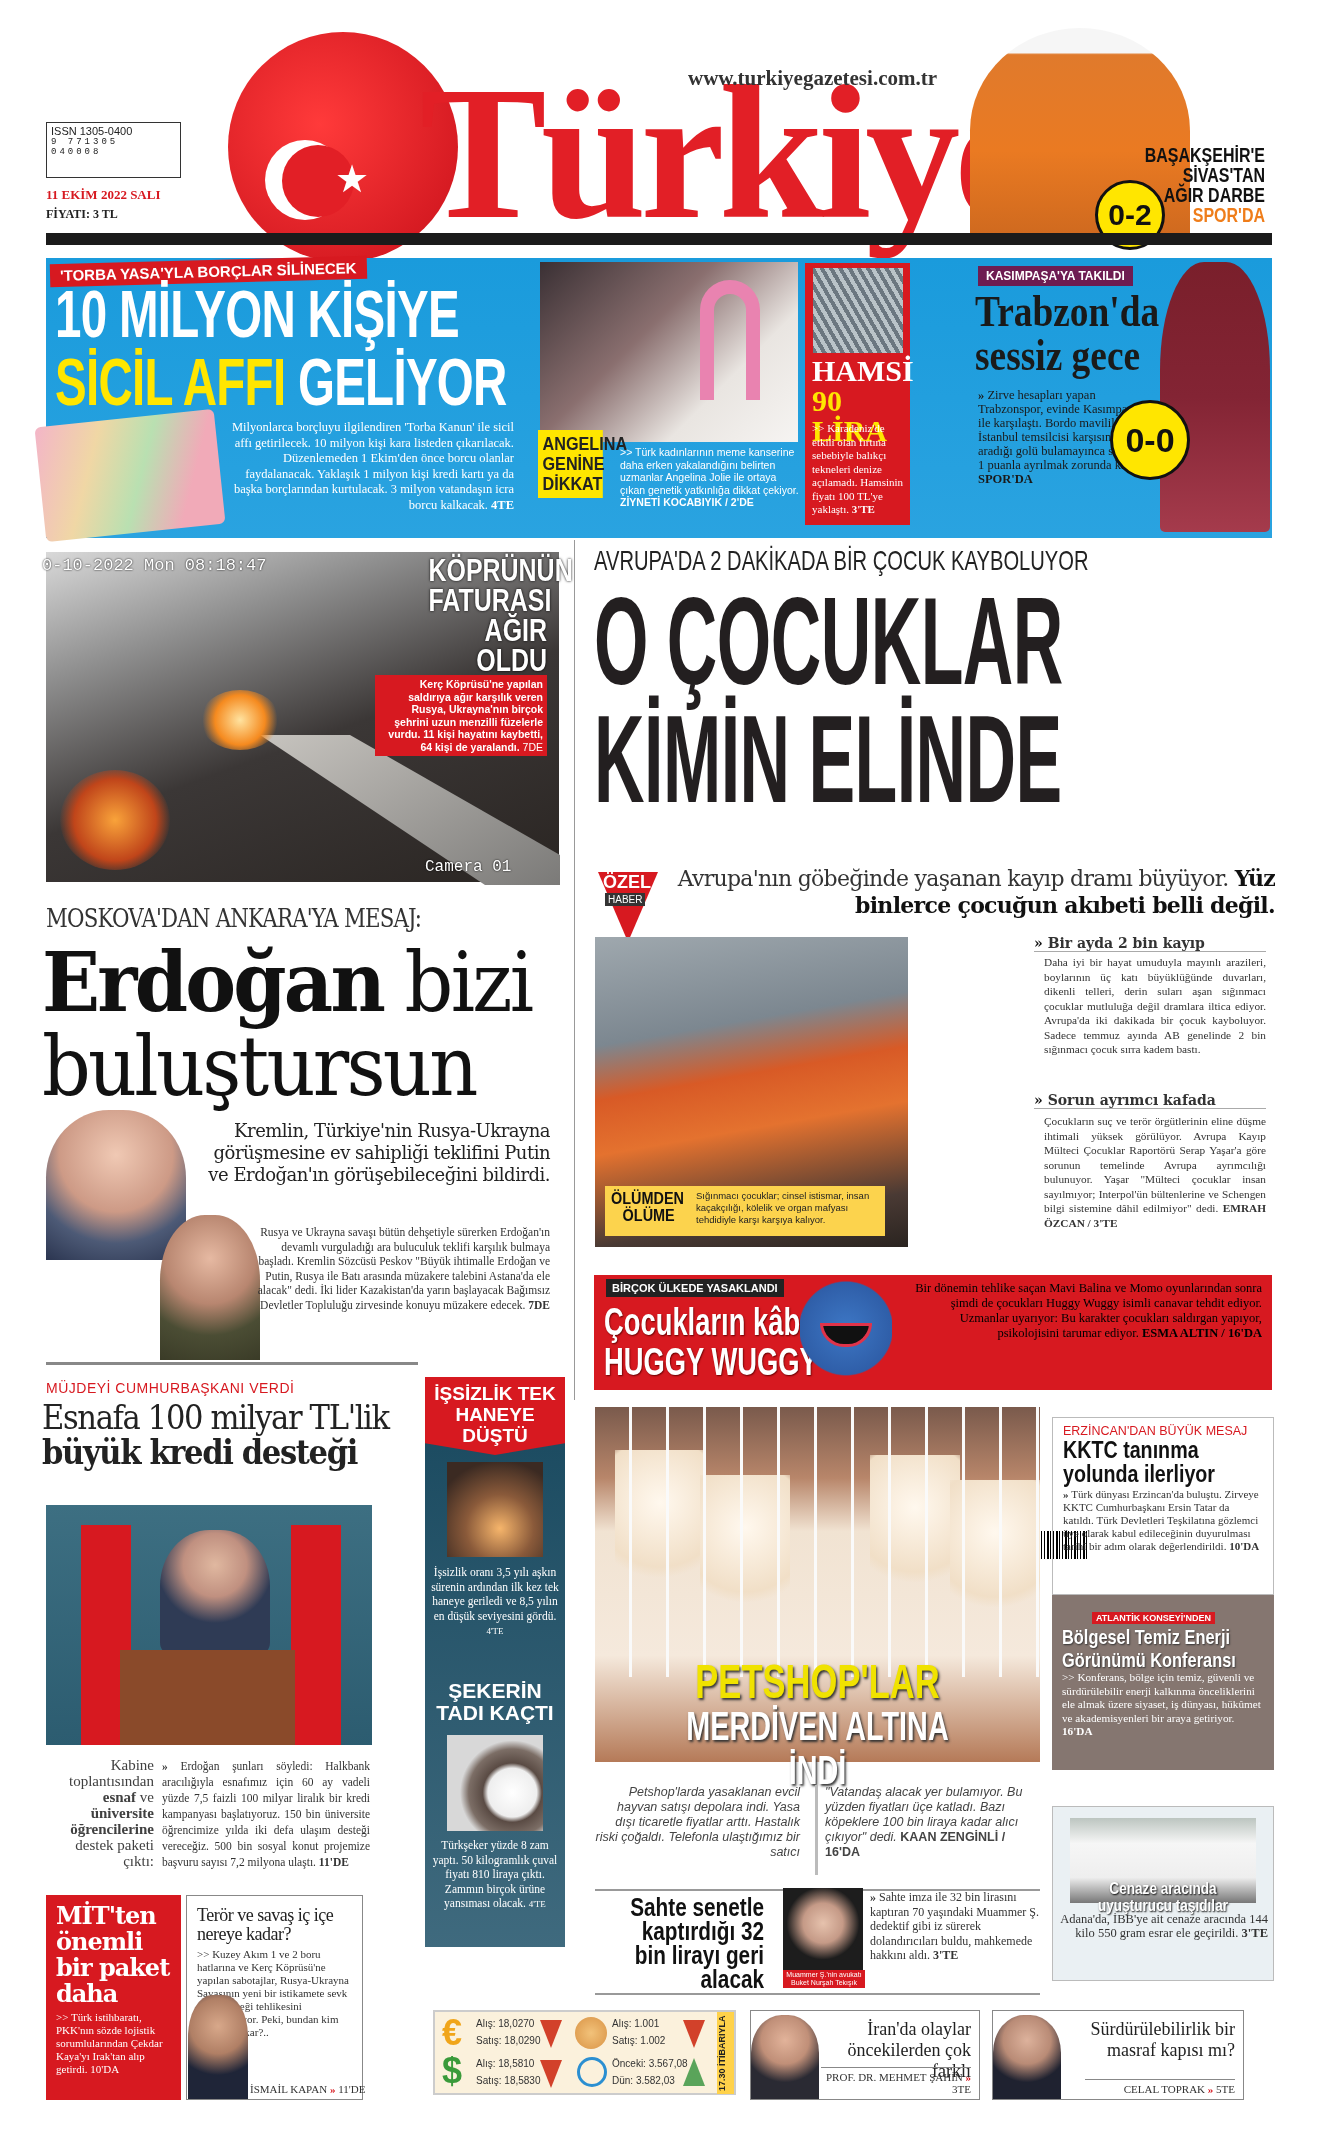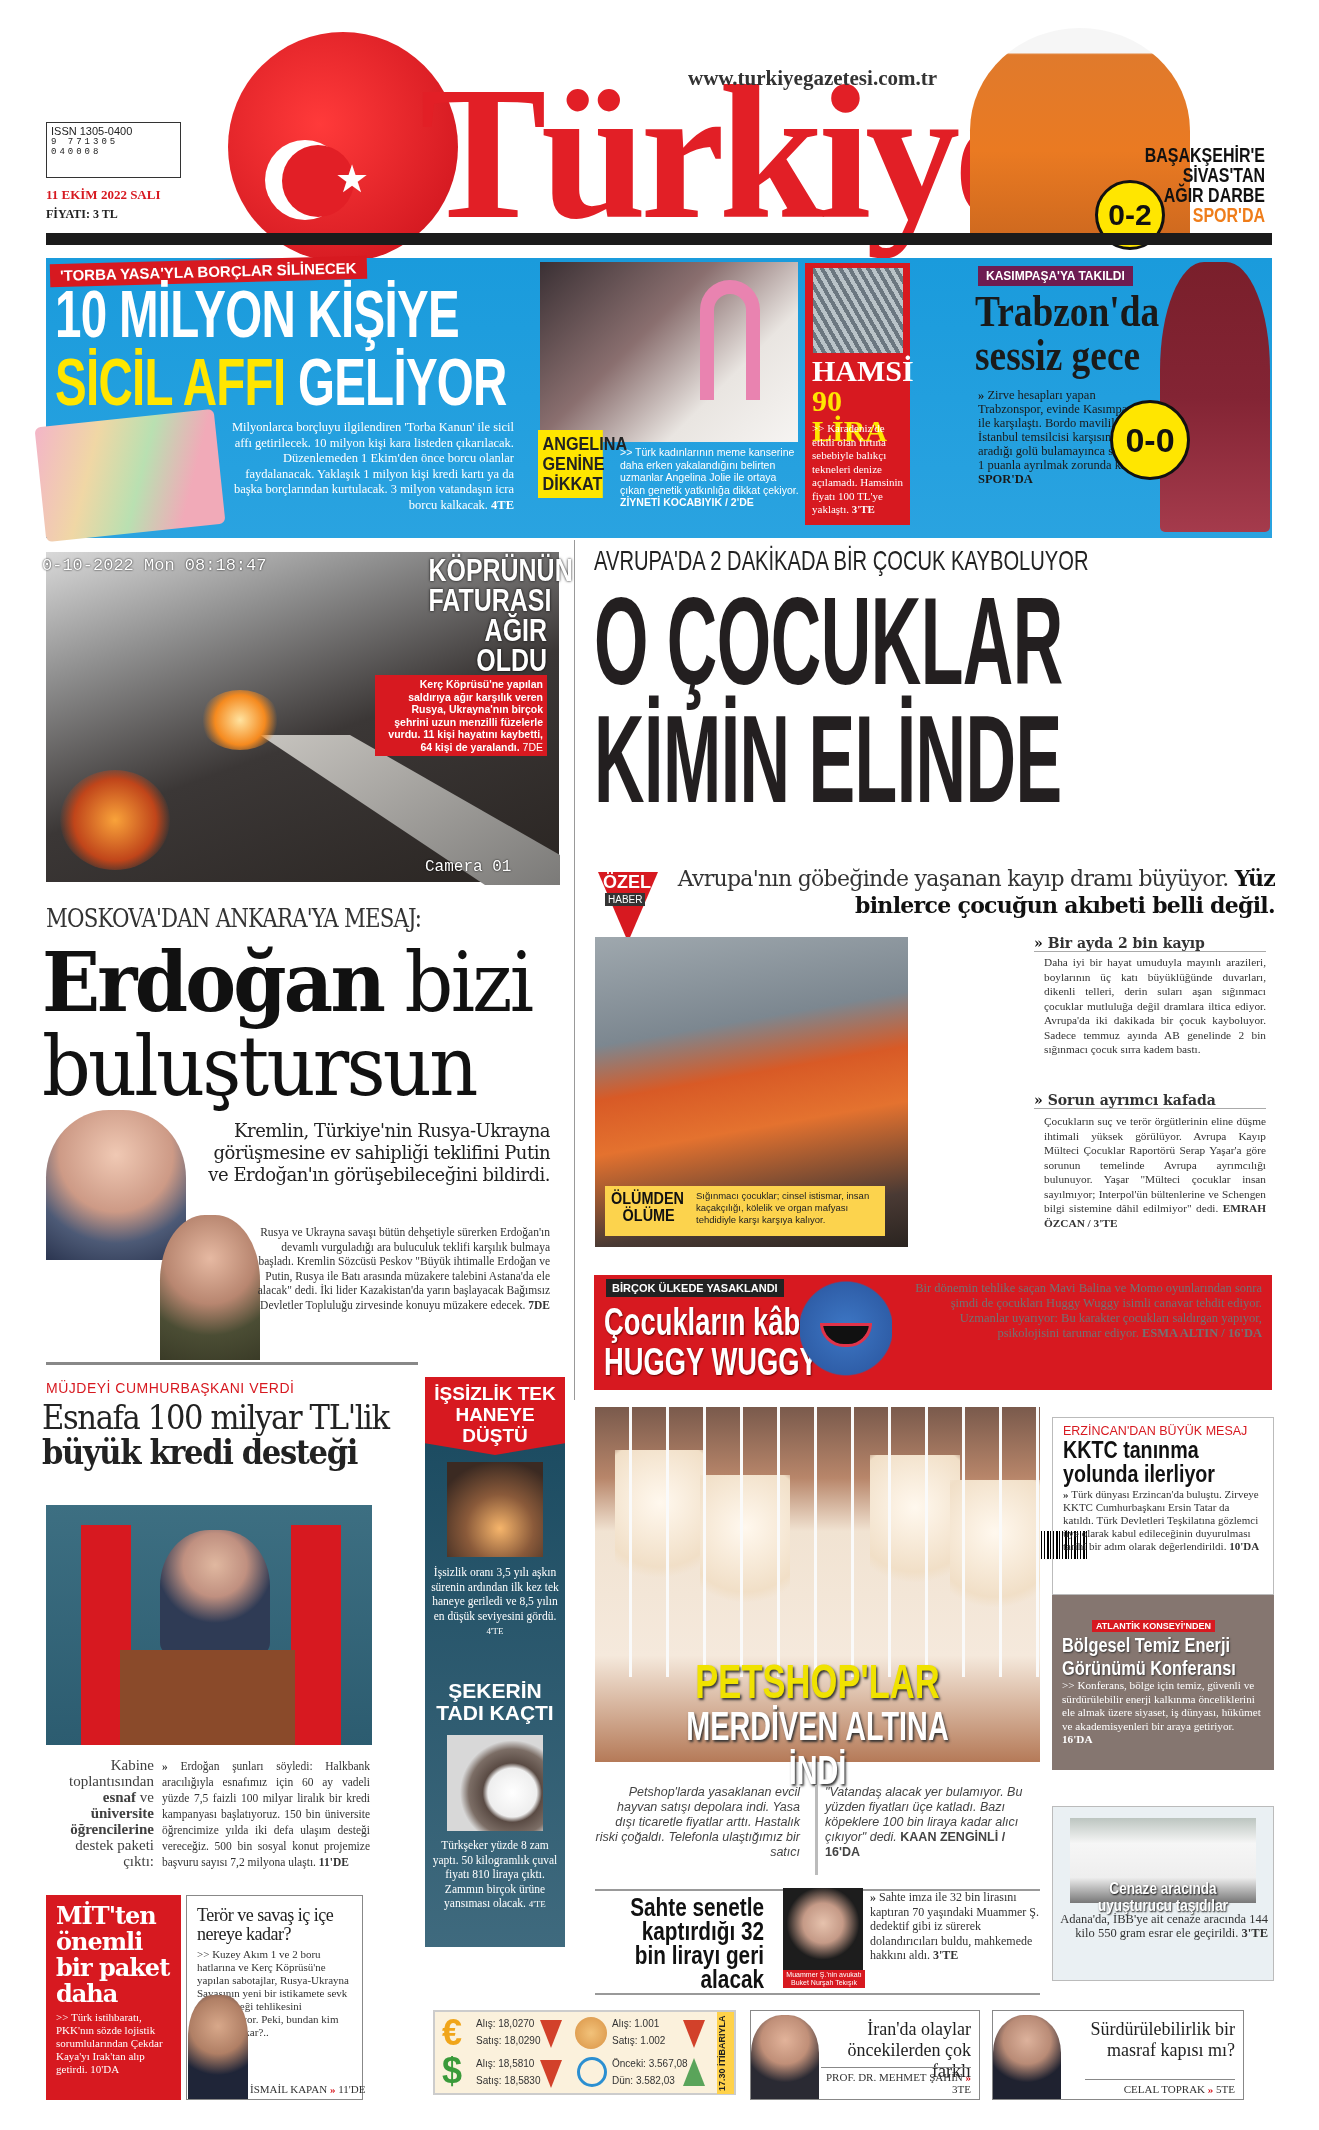--- a/index.html
+++ b/index.html
@@ -121,42 +121,42 @@
 #olumtxt{margin-left:85px;font-size:9.5px;line-height:12px;font-family:"Liberation Sans",sans-serif}
 .sub{position:absolute;font-size:14px;font-weight:bold;color:#333;font-family:"DejaVu Serif",serif;border-bottom:1px solid #aaa;width:232px}
 .sub .chev{color:#111}
 .subtxt{position:absolute;width:232px;font-size:11.3px;line-height:14.5px;color:#333;text-align:justify;padding-left:10px}
 
 #huggy{left:594px;top:1275px;width:678px;height:115px;background:#d71920}
 #bircok{left:606px;top:1279px;background:#222;color:#fff;font-size:11px;padding:3px 6px;font-weight:bold;font-family:"Liberation Sans",sans-serif}
 #huggyhead{left:604px;top:1302px;font-size:38px;line-height:40px;color:#fff;font-family:"Liberation Sans",sans-serif;font-weight:bold;transform:scaleX(.72);transform-origin:left top;white-space:nowrap;text-shadow:1px 1px 2px #600}
 #huggyimg{left:800px;top:1278px;width:92px;height:112px;background:radial-gradient(circle at 50% 45%,#3d77c5,#2f5ea8 60%,transparent 62%)}
 #huggymouth{left:820px;top:1323px;width:52px;height:24px;border-radius:0 0 30px 30px;background:#111;border:3px solid #e0334a}
-#huggytxt{left:900px;top:1281px;width:362px;text-align:right;color:#737373;font-size:12.5px;line-height:15px}
+#huggytxt{left:900px;top:1281px;width:362px;text-align:right;color:#000000;font-size:12.5px;line-height:15px}
 
 #petimg{left:595px;top:1407px;width:445px;height:355px;background:linear-gradient(180deg,#7a5a4c 0,#b8866a 20%,#f1e3d2 35%,#f5e9dc 70%,#b57a58 100%)}
 .bars{position:absolute;left:595px;top:1407px;width:445px;height:270px;background:repeating-linear-gradient(90deg,transparent 0 34px,#fafafa 34px 37px)}
 .pup{position:absolute;width:90px;height:150px;background:radial-gradient(circle at 50% 35%,#fff8ee,#f1dfc7 60%,transparent 70%);}
 #pethead{left:600px;top:1660px;width:435px;text-align:center;font-family:"Liberation Sans",sans-serif;font-weight:bold;line-height:44px}
 #pethead .y{display:block;font-size:48px;color:#f0e200;transform:scaleX(.72);text-shadow:2px 2px 3px #333}
 #pethead .w{display:block;font-size:40px;color:#fff;transform:scaleX(.72);text-shadow:2px 2px 3px #333}
 #pettxt1{left:595px;top:1785px;width:205px;text-align:right;font-style:italic;font-size:12.5px;line-height:15px;color:#444;font-family:"Liberation Sans",sans-serif}
 #pettxt2{left:825px;top:1785px;width:210px;font-style:italic;font-size:12.5px;line-height:15px;color:#444;font-family:"Liberation Sans",sans-serif}
 #pettxt2 b{font-style:normal}
 
 #sahtehead{left:594px;top:1895px;width:170px;text-align:right;font-size:25px;line-height:24px;font-family:"Liberation Sans",sans-serif;font-weight:bold;color:#111;transform:scaleX(.83);transform-origin:right top}
 #lawyer{left:783px;top:1888px;width:80px;height:88px;background:radial-gradient(circle at 50% 40%,#e6c2ad,#c59a87 30%,#1d1d1d 55%)}
 #lawyercap{left:783px;top:1970px;width:82px;background:#d71920;color:#fff;font-size:7px;line-height:8px;text-align:center;padding:1px;font-family:"Liberation Sans",sans-serif}
 #sahtetxt{left:870px;top:1890px;width:170px;font-size:12px;line-height:14.5px;color:#333}
 
 #kktcbox{left:1052px;top:1417px;width:222px;height:178px;border:1px solid #bbb;padding:6px 10px}
 #erzincan{font-size:12.5px;color:#d71920;font-family:"Liberation Sans",sans-serif}
 #kktchead{font-size:24px;line-height:24px;font-family:"Liberation Sans",sans-serif;font-weight:bold;color:#111;transform:scaleX(.82);transform-origin:left top;white-space:nowrap}
 #kktctxt{font-size:11px;line-height:13px;color:#333;margin-top:2px}
-#atlbox{left:1052px;top:1595px;width:222px;height:175px;background:#857670;padding:20px 10px}
+#atlbox{left:1052px;top:1595px;width:222px;height:175px;background:#857670;padding:12px 10px}
 #atltag{display:inline-block;background:#d71920;color:#fff;font-size:9px;padding:1px 4px;font-weight:bold;margin-left:30px;font-family:"Liberation Sans",sans-serif}
 #atlhead{font-size:21px;line-height:23px;color:#fff;font-family:"Liberation Sans",sans-serif;font-weight:bold;transform:scaleX(.78);transform-origin:left top;white-space:nowrap;text-shadow:1px 1px 2px #333}
 #atltxt{font-size:11.2px;line-height:13.5px;color:#fff}
 
 #cenazebox{left:1052px;top:1806px;width:222px;height:175px;border:1px solid #bbb;background:#eaf0f3;padding:6px 8px}
 #vanimg{left:1070px;top:1818px;width:186px;height:85px;background:linear-gradient(180deg,#bcc5c0 0,#f6f6f6 30%,#eee 70%,#777 100%)}
 #cenazehead{left:1070px;top:1880px;width:186px;text-align:center;color:#fff;font-size:17px;line-height:17px;font-family:"Liberation Sans",sans-serif;font-weight:bold;transform:scaleX(.8);text-shadow:1px 1px 2px #000}
 #cenazetxt{left:1058px;top:1912px;width:210px;text-align:right;font-size:12.5px;line-height:14px;color:#333}
 
 .colbox{position:absolute;height:90px;border:1px solid #888;background:#fff}

